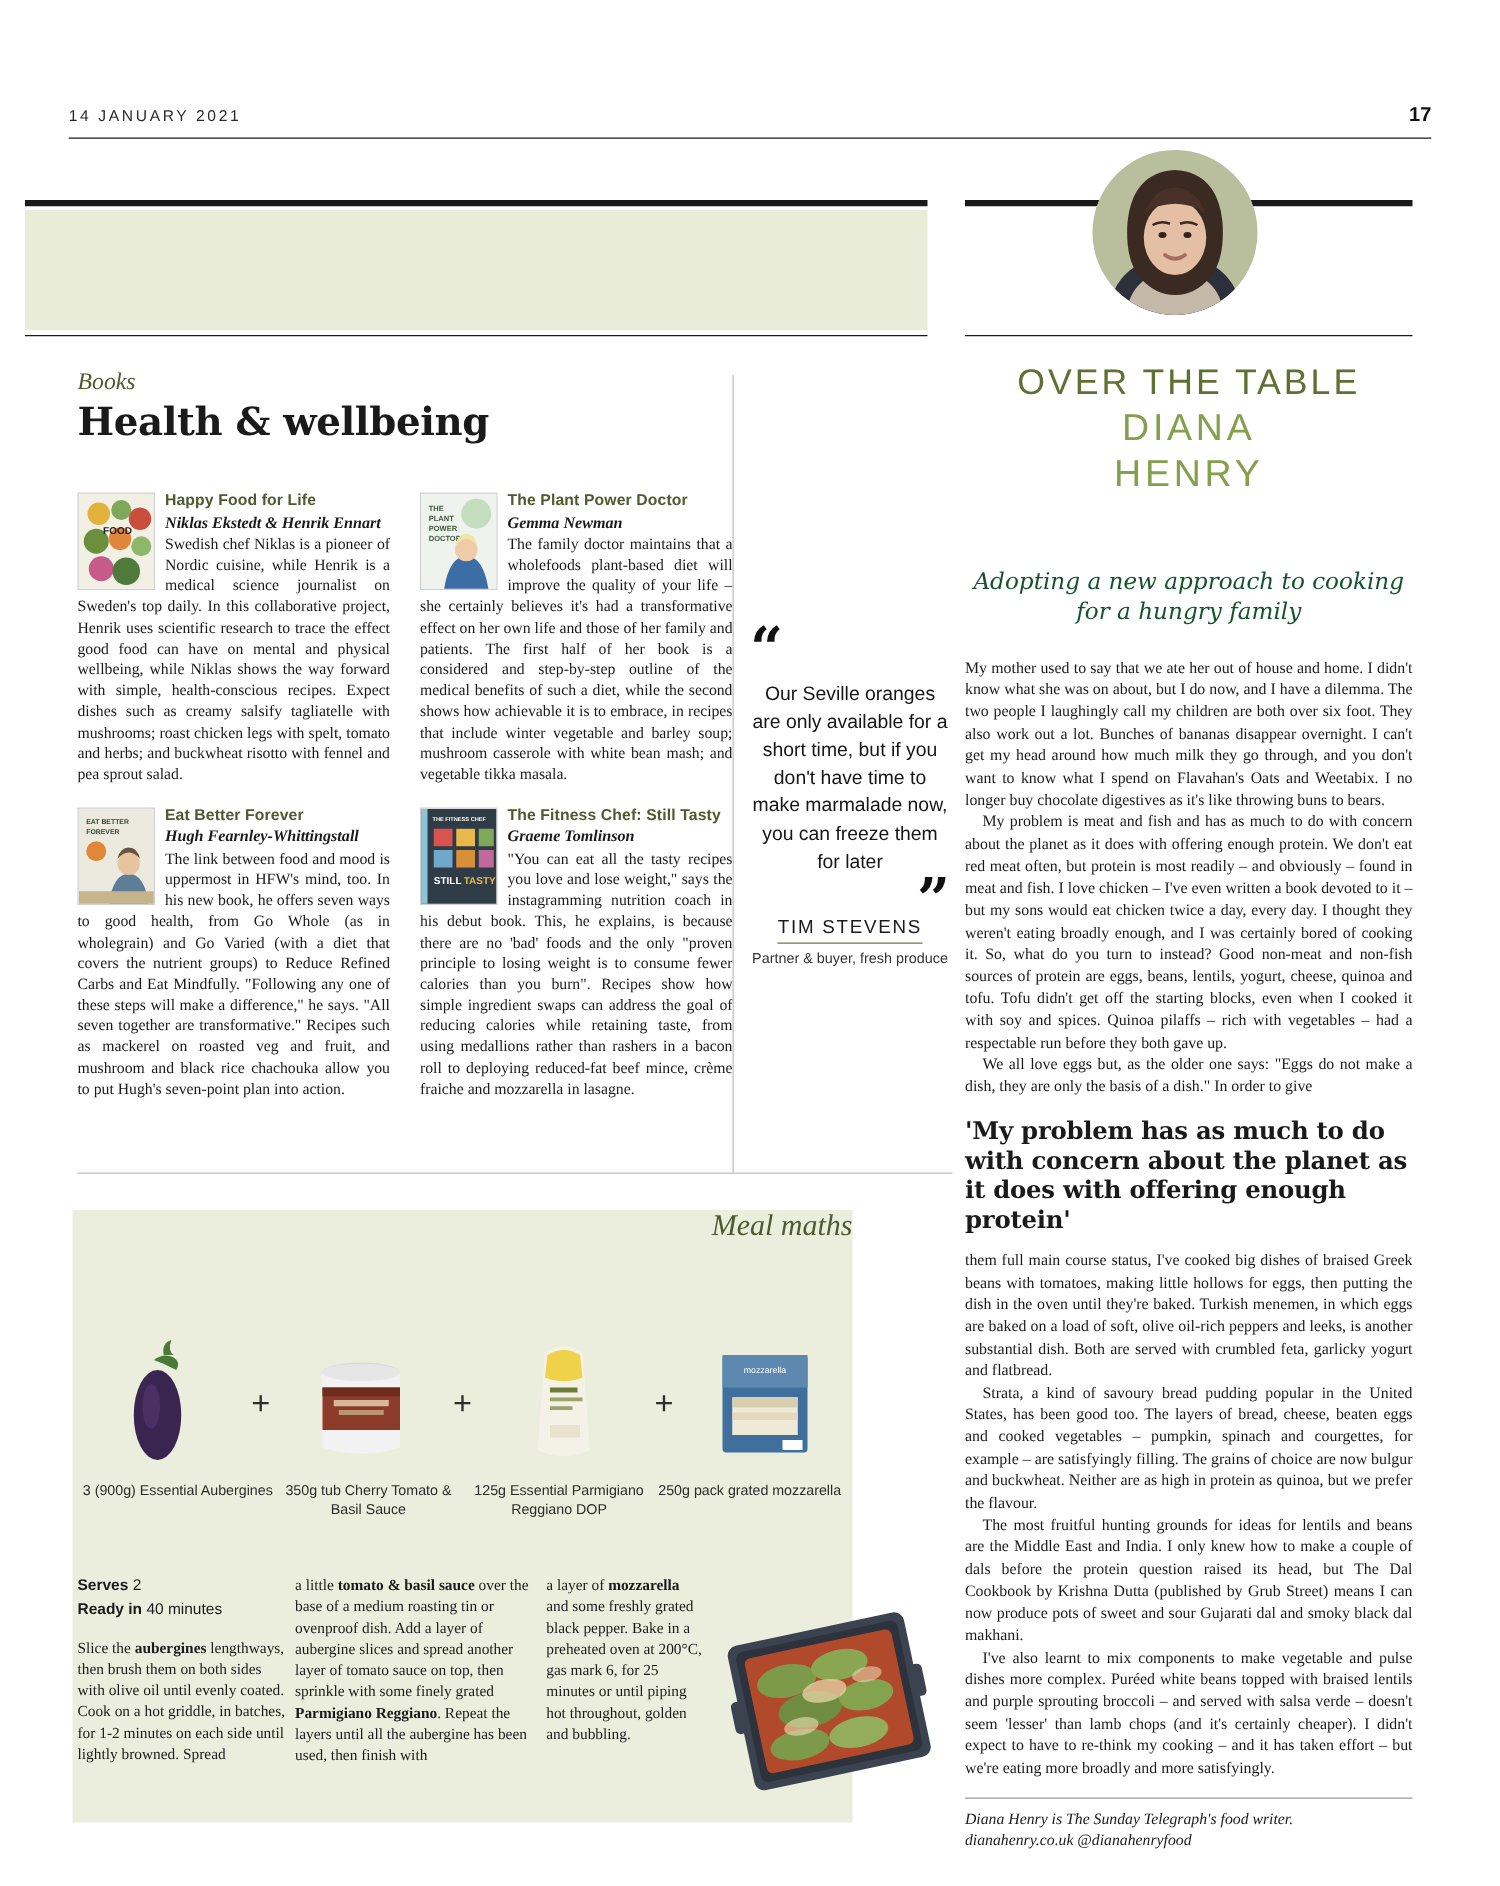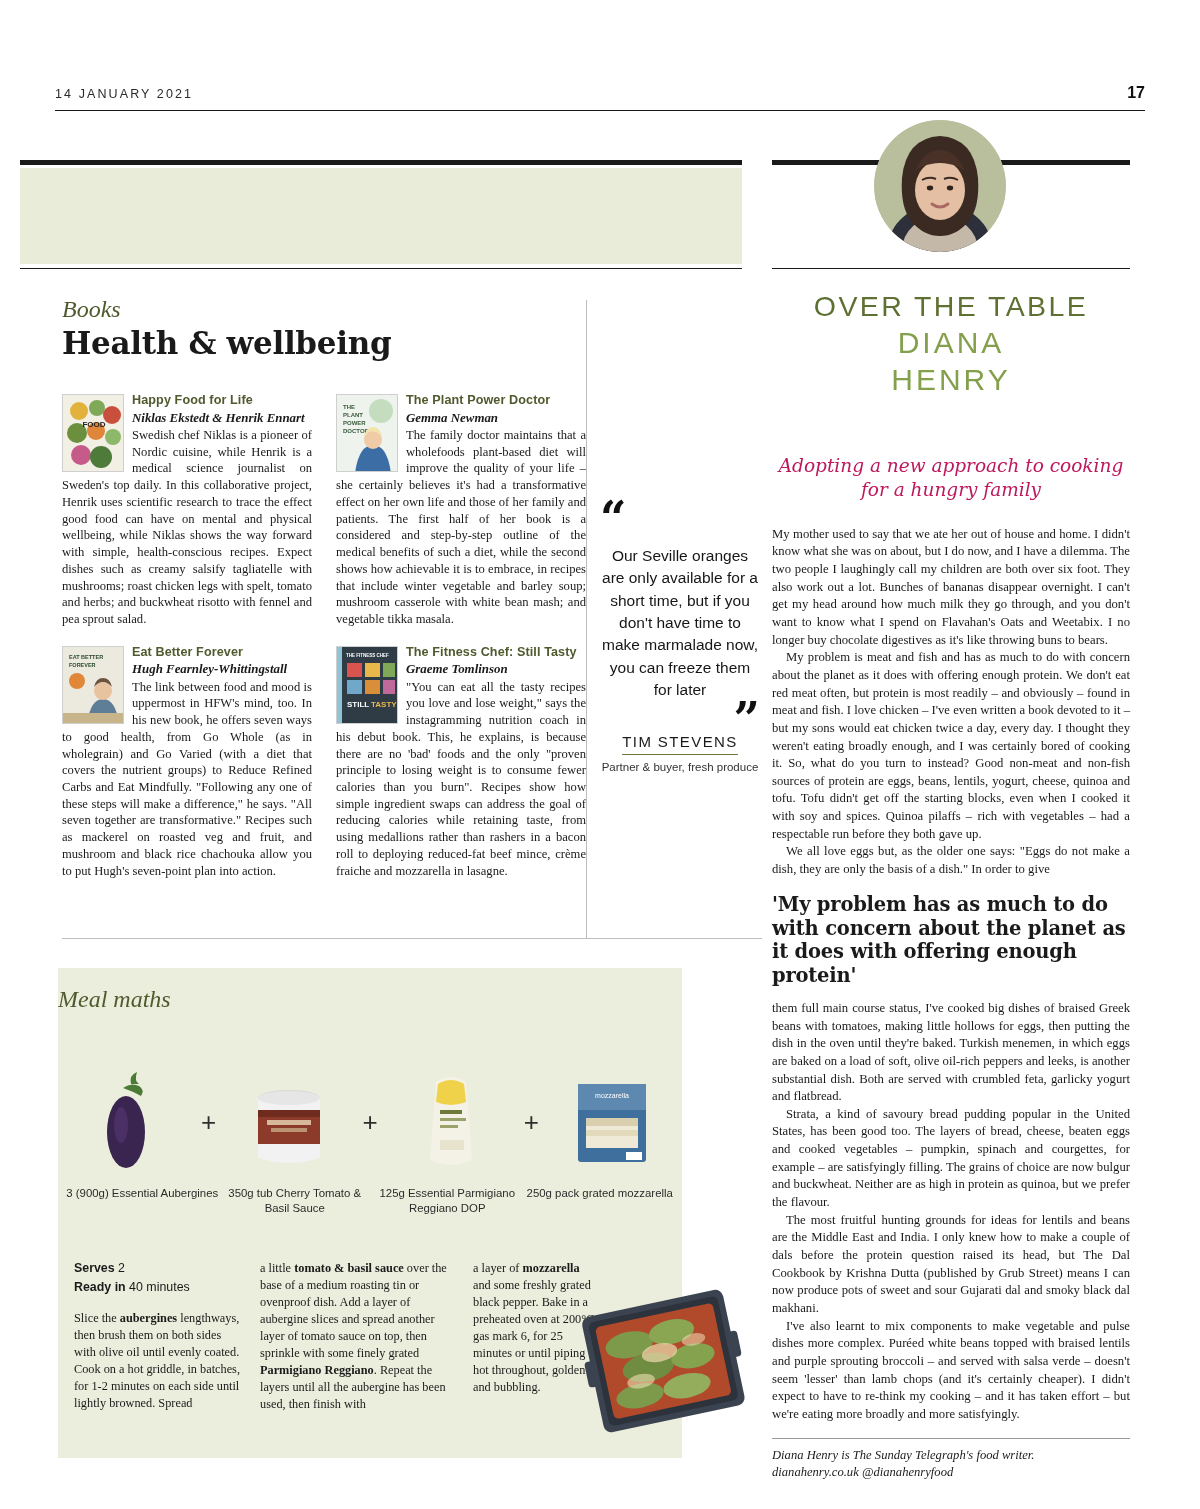--- a/index.html
+++ b/index.html
@@ -56,21 +56,21 @@
   
   .portrait {
     position: absolute; left: 874px; top: 120px;
     width: 132px; height: 132px; border-radius: 50%;
     overflow: hidden; background: #c9cdb1;
   }
 
   
   .left-col { position: absolute; left: 62px; top: 296px; width: 530px; }
   .kicker {
-    font-style: italic; font-size: 24px; color: #4f5a2e;
+    font-style: italic; font-size: 19px; color: #4f5a2e;
     font-family: "Liberation Serif", serif; line-height: 1.1;
   }
   .section-title {
     font-size: 31px; font-weight: 700; margin-top: 3px; letter-spacing: -0.3px;
     font-family: "DejaVu Serif", serif;
   }
 
   .books-grid {
     position: absolute; left: 62px; top: 392px; width: 524px;
     display: grid; grid-template-columns: 250px 250px; column-gap: 24px; row-gap: 16px;
@@ -114,65 +114,65 @@
   .left-bottom-rule {
     position: absolute; left: 62px; top: 938px; width: 700px; height: 1px; background: #bdbdbd;
   }
 
   
   .mealbox {
     position: absolute; left: 58px; top: 968px; width: 624px; height: 490px;
     background: #eceedd;
   }
   .meal-kicker {
-    text-align: left; font-style: italic; font-size: 24px; color: #4f5a2e;
-    margin-top: 18px; font-family: "Liberation Serif", serif;
+    text-align: right; font-style: italic; font-size: 24px; color: #4f5a2e;
+    margin-top: 0; font-family: "Liberation Serif", serif;
   }
   .meal-title {
     text-align: center; font-size: 30px; font-weight: 700; margin-top: 2px;
     font-family: "DejaVu Serif", serif; letter-spacing: -0.3px;
   }
   .ing-row {
     position: absolute; left: 14px; top: 98px; width: 596px; height: 112px;
     display: flex; align-items: center; justify-content: space-between;
   }
   .ing-item { width: 112px; height: 112px; display: flex; align-items: center; justify-content: center; }
   .plus {
     font-size: 26px; color: #2e2e2e; font-family: "Liberation Sans", sans-serif; font-weight: 400;
   }
   .ing-captions {
     position: absolute; left: 8px; top: 218px; width: 610px;
     display: grid; grid-template-columns: repeat(4, 1fr);
     font-family: "Liberation Sans", sans-serif; font-size: 11.4px;
     text-align: center; color: #2b2b2b; line-height: 1.35;
   }
   .recipe-cols {
-    position: absolute; left: 16px; top: 292px; width: 530px;
-    display: grid; grid-template-columns: 168px 195px 125px; column-gap: 18px;
+    position: absolute; left: 4px; top: 292px; width: 530px;
+    display: grid; grid-template-columns: 168px 195px 125px; column-gap: 6px;
     font-size: 12.3px; line-height: 1.38;
   }
   .serves-line { font-family: "Liberation Sans", sans-serif; font-size: 12.4px; margin-bottom: 2px; }
   .serves-line b { font-weight: 700; }
   .recipe-body { margin-top: 14px; }
   .recipe-col-plain { margin-top: 0; }
 
   
   .right-col { position: absolute; left: 772px; top: 290px; width: 358px; }
   .dh-title {
     text-align: center; font-family: "Liberation Sans", sans-serif;
     font-size: 28.5px; letter-spacing: 2.4px; color: #5f7033; font-weight: 400; line-height: 1.15;
   }
   .dh-name {
     text-align: center; font-family: "Liberation Sans", sans-serif;
     font-size: 30px; letter-spacing: 3px; color: #84a04c; font-weight: 400; line-height: 1.18;
     margin-top: 2px;
   }
   .dh-standfirst {
     text-align: center; font-style: italic; font-size: 18.5px; line-height: 1.3;
-    margin-top: 56px; color: #be185d;
+    margin-top: 56px; color: #14532d;
     font-family: "DejaVu Serif", serif;
   }
   .dh-body { margin-top: 24px; font-size: 12.7px; line-height: 1.39; text-align: justify; }
   .dh-body p { text-indent: 0; }
   .dh-body p + p { text-indent: 14px; }
   .dh-crosshead {
     font-family: "DejaVu Serif", serif; font-weight: 700; font-size: 19.5px;
     line-height: 1.22; margin: 14px 0 12px 0; letter-spacing: -0.2px;
   }
   .dh-footer-rule { border-top: 1px solid #999; margin-top: 14px; padding-top: 8px; }

